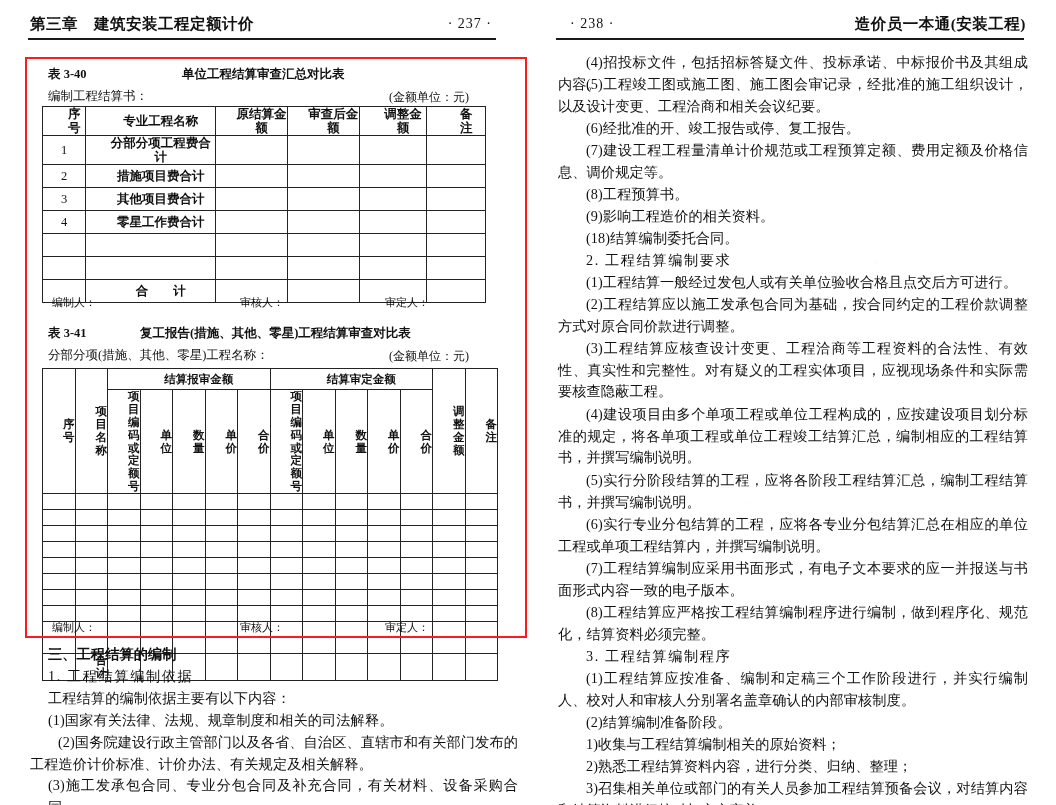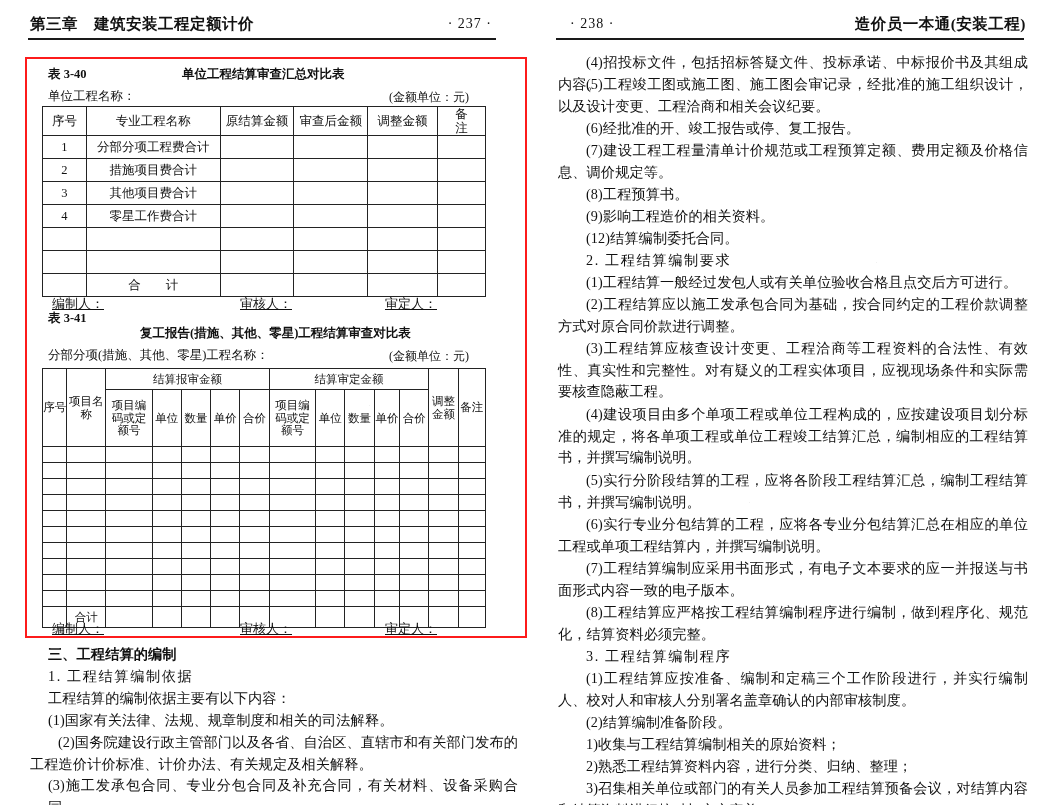--- a/index.html
+++ b/index.html
@@ -54,22 +54,22 @@
     position:absolute;border-collapse:collapse;
     font-size:12.5px;background:#fff;
   }
   table.grid td,table.grid th{
     border:1px solid #232323;
     padding:0;margin:0;
     text-align:center;vertical-align:middle;
     font-weight:normal;
     line-height:1.12;
   }
-  table.grid td.h,table.grid th{font-weight:normal;}
-  .sigline{position:absolute;font-size:13px;white-space:nowrap;text-decoration:underline;}
+  table.grid td.h,table.grid th{font-weight:bold;padding-left:20px;}
+  .sigline{position:absolute;font-size:11px;white-space:nowrap;}
 
   
   .para{
     position:absolute;
     font-size:14.2px;
     line-height:21.5px;
     text-align:justify;
     text-justify:inter-ideograph;
     letter-spacing:.1px;
   }
@@ -95,21 +95,21 @@
   <div class="col col-left">
 
     <div class="runhead" id="rh-left">
       <div class="rh-title">第三章　建筑安装工程定额计价</div>
       <div class="rh-page">· 237 ·</div>
       <div class="rule"></div>
     </div>
 
     <div class="tbl-no" style="left:48px;top:66px;">表 3-40</div>
     <div class="tbl-caption" style="left:182px;top:66px;">单位工程结算审查汇总对比表</div>
-    <div class="tbl-sub" style="left:48px;top:88px;">单位工程名称：</div>
+    <div class="tbl-sub" style="left:48px;top:88px;">编制工程结算书：</div>
     <div class="tbl-unit" style="left:389px;top:89px;">(金额单位：元)</div>
 
     <table class="grid" id="t340" style="left:42px;top:106px;width:444px;">
       <colgroup>
         <col style="width:44px">
           <col style="width:134px">
           <col style="width:74px">
         <col style="width:74px">
           <col style="width:70px">
           <col style="width:48px">
@@ -181,21 +181,21 @@
             <td style="height: 22px;"></td>
             <td style="height: 22px;"></td>
           </tr>
         </tbody>
     </table>
 
     <div class="sigline" style="left:52px;top:295px;">编制人：</div>
     <div class="sigline" style="left:240px;top:295px;">审核人：</div>
     <div class="sigline" style="left:385px;top:295px;">审定人：</div>
 
-    <div class="tbl-no" style="left:48px;top:310px;">表 3-41</div>
+    <div class="tbl-no" style="left:48px;top:325px;">表 3-41</div>
     <div class="tbl-caption" style="left:140px;top:325px;">复工报告(措施、其他、零星)工程结算审查对比表</div>
     <div class="tbl-sub" style="left:48px;top:347px;">分部分项(措施、其他、零星)工程名称：</div>
     <div class="tbl-unit" style="left:389px;top:348px;">(金额单位：元)</div>
 
     <table class="grid" id="t341" style="left:42px;top:368px;width:444px;font-size:11.5px;">
       <colgroup>
         <col style="width:24px">
           <col style="width:40px">
         <col style="width:48px">
           <col style="width:30px">
@@ -432,21 +432,21 @@
       <div class="rh-page">· 238 ·</div>
       <div class="rule" style="left:28px;width:468px;top:24px;"></div>
     </div>
 
     <div class="para ind" style="left:30px;top:52px;width:470px;">(4)招投标文件，包括招标答疑文件、投标承诺、中标报价书及其组成内容。</div>
     <div class="para ind" style="left:30px;top:74px;width:470px;">(5)工程竣工图或施工图、施工图会审记录，经批准的施工组织设计，以及设计变更、工程洽商和相关会议纪要。</div>
     <div class="para ind" style="left:30px;top:118px;width:470px;">(6)经批准的开、竣工报告或停、复工报告。</div>
     <div class="para ind" style="left:30px;top:140px;width:470px;">(7)建设工程工程量清单计价规范或工程预算定额、费用定额及价格信息、调价规定等。</div>
     <div class="para ind" style="left:30px;top:184px;width:470px;">(8)工程预算书。</div>
     <div class="para ind" style="left:30px;top:206px;width:470px;">(9)影响工程造价的相关资料。</div>
-    <div class="para ind" style="left:30px;top:228px;width:470px;">(12)结算编制委托合同。</div>
+    <div class="para ind" style="left:30px;top:228px;width:470px;">(18)结算编制委托合同。</div>
 
     <div class="para ind sp" style="left:30px;top:250px;width:470px;">2. 工程结算编制要求</div>
 
     <div class="para ind" style="left:30px;top:272px;width:470px;">(1)工程结算一般经过发包人或有关单位验收合格且点交后方可进行。</div>
     <div class="para ind" style="left:30px;top:294px;width:470px;">(2)工程结算应以施工发承包合同为基础，按合同约定的工程价款调整方式对原合同价款进行调整。</div>
     <div class="para ind" style="left:30px;top:338px;width:470px;">(3)工程结算应核查设计变更、工程洽商等工程资料的合法性、有效性、真实性和完整性。对有疑义的工程实体项目，应视现场条件和实际需要核查隐蔽工程。</div>
     <div class="para ind" style="left:30px;top:404px;width:470px;">(4)建设项目由多个单项工程或单位工程构成的，应按建设项目划分标准的规定，将各单项工程或单位工程竣工结算汇总，编制相应的工程结算书，并撰写编制说明。</div>
     <div class="para ind" style="left:30px;top:470px;width:470px;">(5)实行分阶段结算的工程，应将各阶段工程结算汇总，编制工程结算书，并撰写编制说明。</div>
     <div class="para ind" style="left:30px;top:514px;width:470px;">(6)实行专业分包结算的工程，应将各专业分包结算汇总在相应的单位工程或单项工程结算内，并撰写编制说明。</div>
     <div class="para ind" style="left:30px;top:558px;width:470px;">(7)工程结算编制应采用书面形式，有电子文本要求的应一并报送与书面形式内容一致的电子版本。</div>

